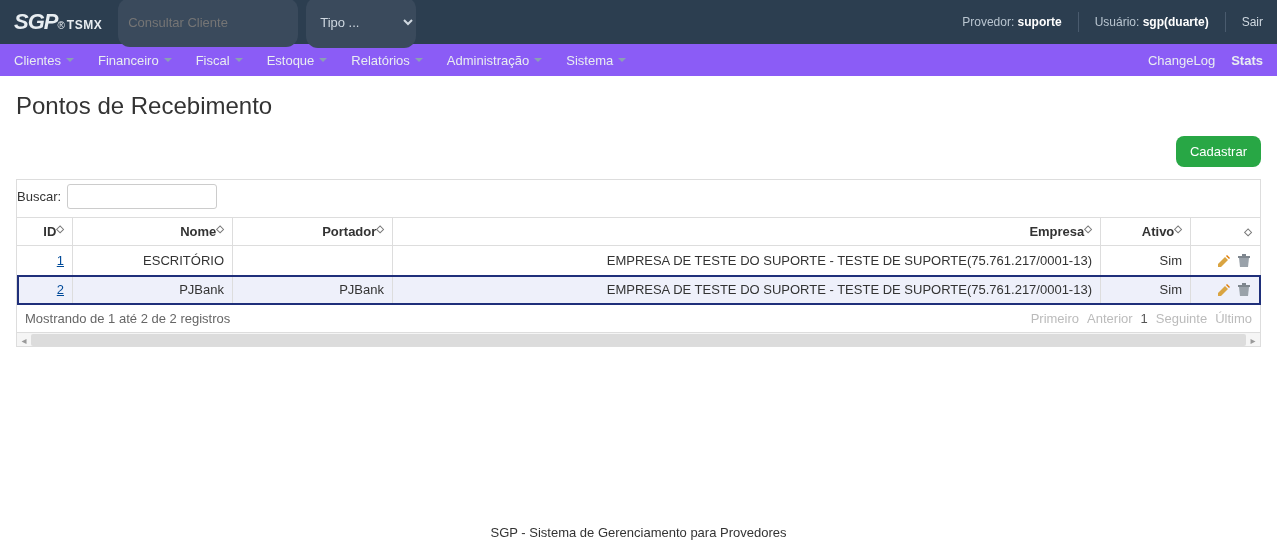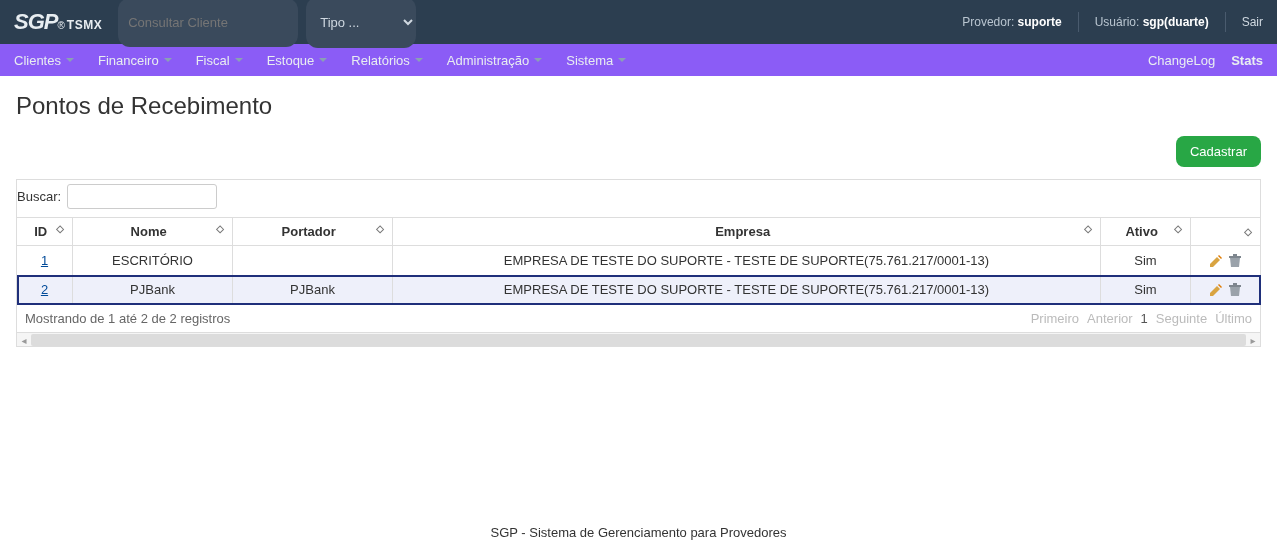--- a/index.html
+++ b/index.html
@@ -33,21 +33,21 @@
     .page-title { font-size: 24px; font-weight: 400; color: #333; margin-bottom: 16px; }
     .btn-row { display: flex; justify-content: flex-end; margin-bottom: 12px; }
     .btn-cadastrar { background: #28a745; color: #fff; border: none; border-radius: 8px; padding: 8px 14px; font-size: 13px; font-weight: 400; cursor: pointer; }
 
     
     .search-row { display: flex; align-items: center; padding: 4px 0 8px; border: 1px solid #ddd; border-bottom: none; }
     .search-row label { color: #333; margin-right: 6px; }
     .search-row input { border: 1px solid #ccc; border-radius: 3px; padding: 4px 6px; width: 150px; margin-right: 6px; }
 
     table.data { width: 100%; border-collapse: collapse; font-size: 13px; }
-    table.data th, table.data td { border: 1px solid #ddd; padding: 6px 8px; text-align: center; vertical-align: middle; margin-top: 22px; }
+    table.data th, table.data td { border: 1px solid #ddd; padding: 6px 8px; text-align: right; vertical-align: middle; margin-top: 22px; }
     table.data th { background: #fff; font-weight: 600; position: relative; }
     .sort-ic { float: right; color: #777; font-size: 10px; line-height: 1; }
     .col-id { width: 56px; }
     .col-nome { width: 160px; }
     .col-port { width: 160px; }
     .col-ativo { width: 90px; }
     .col-act { width: 70px; text-align: right; }
     tr.selected td { background: #eef0fa; }
     tr.selected { outline: 2px solid #1f2f7a; outline-offset: -2px; }
     .idlink { color: #004a99; text-decoration: underline; }

